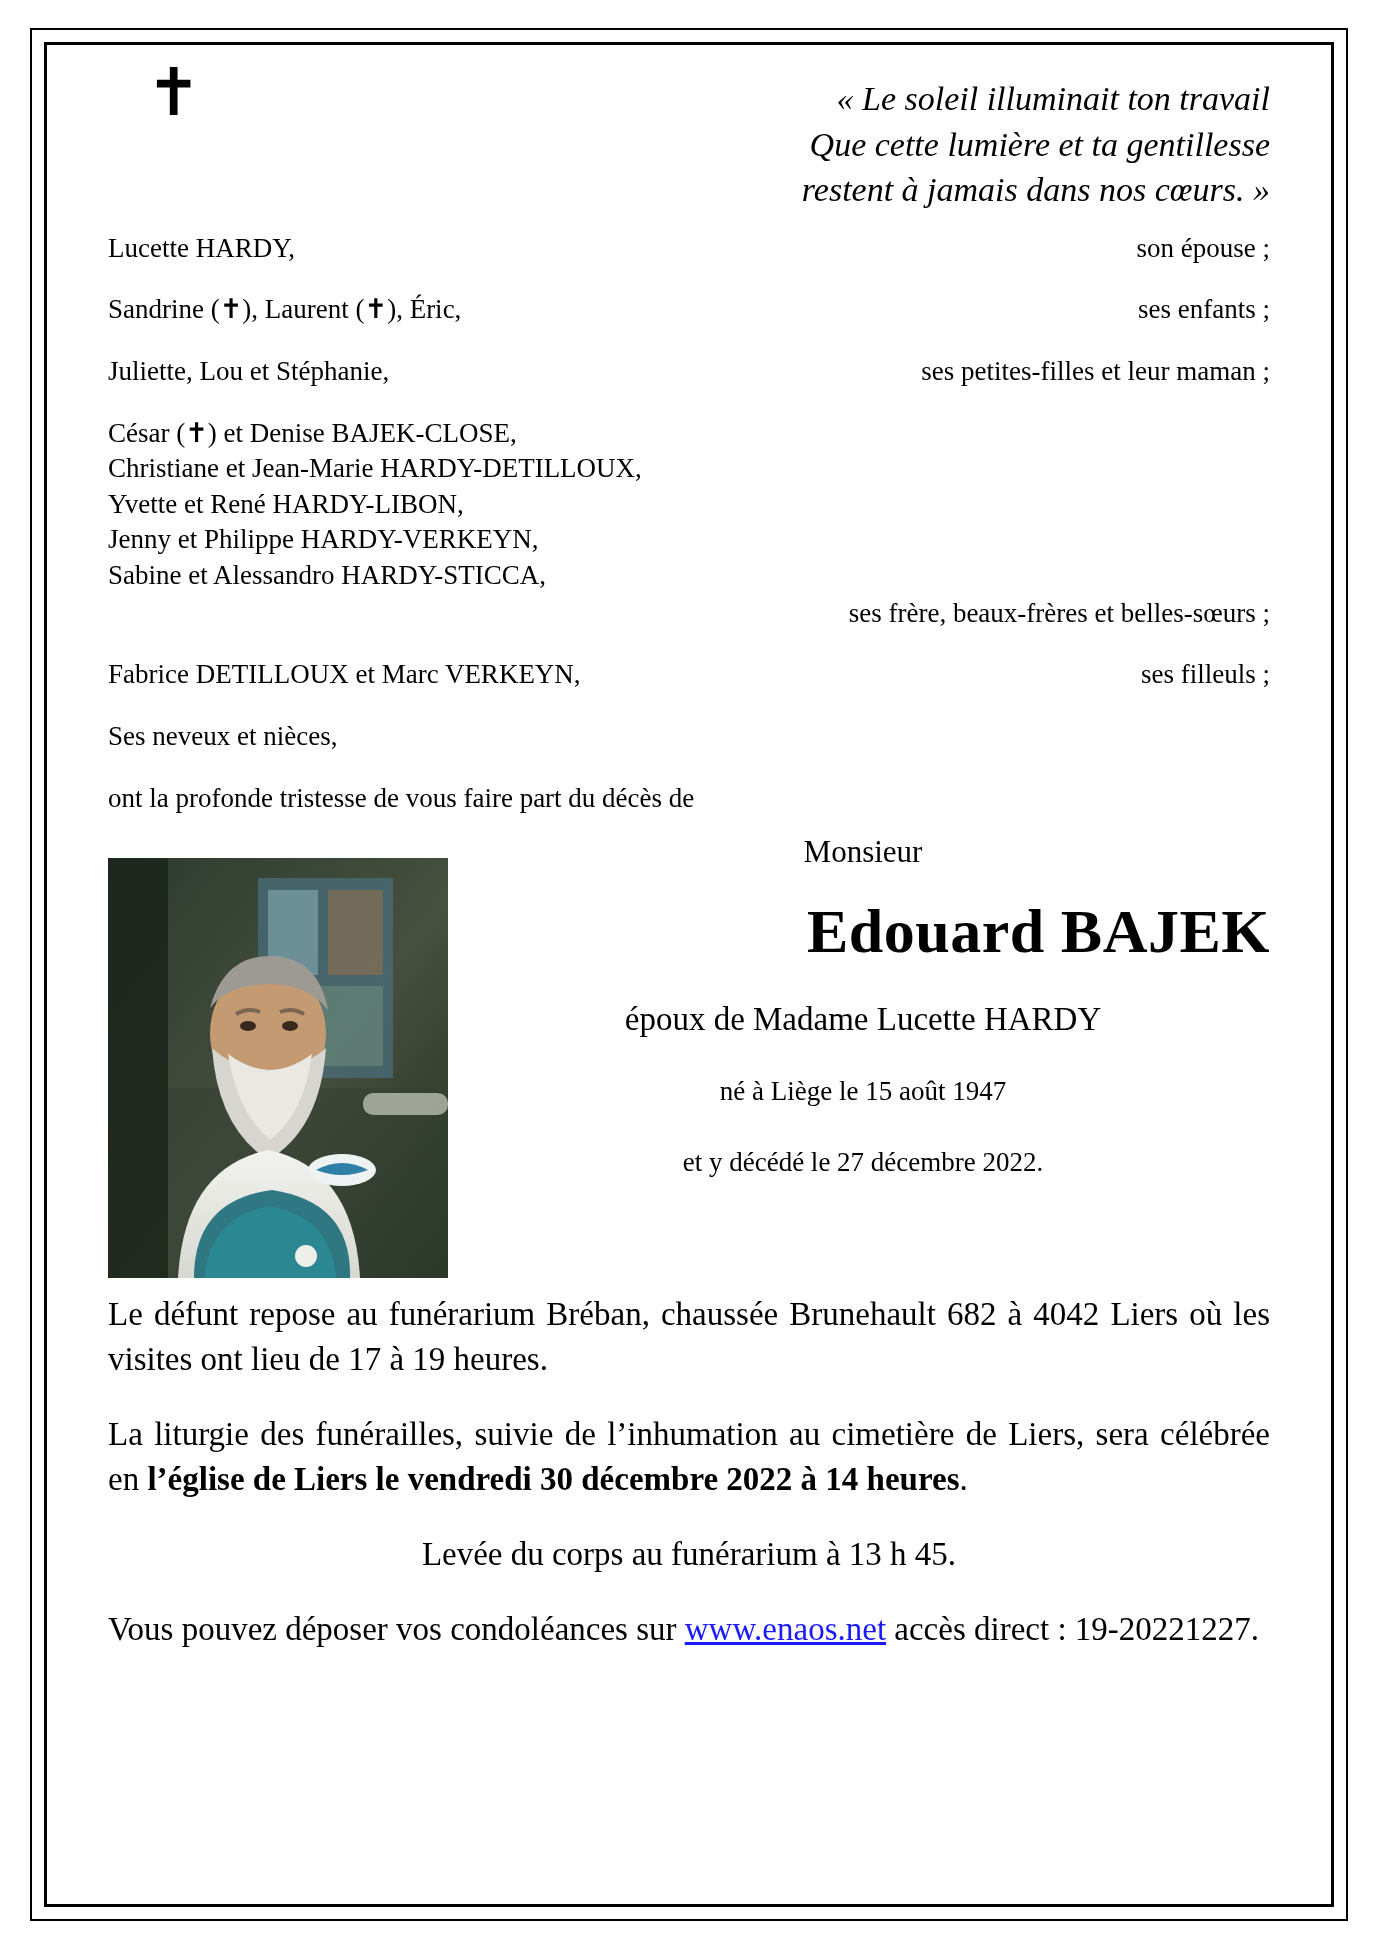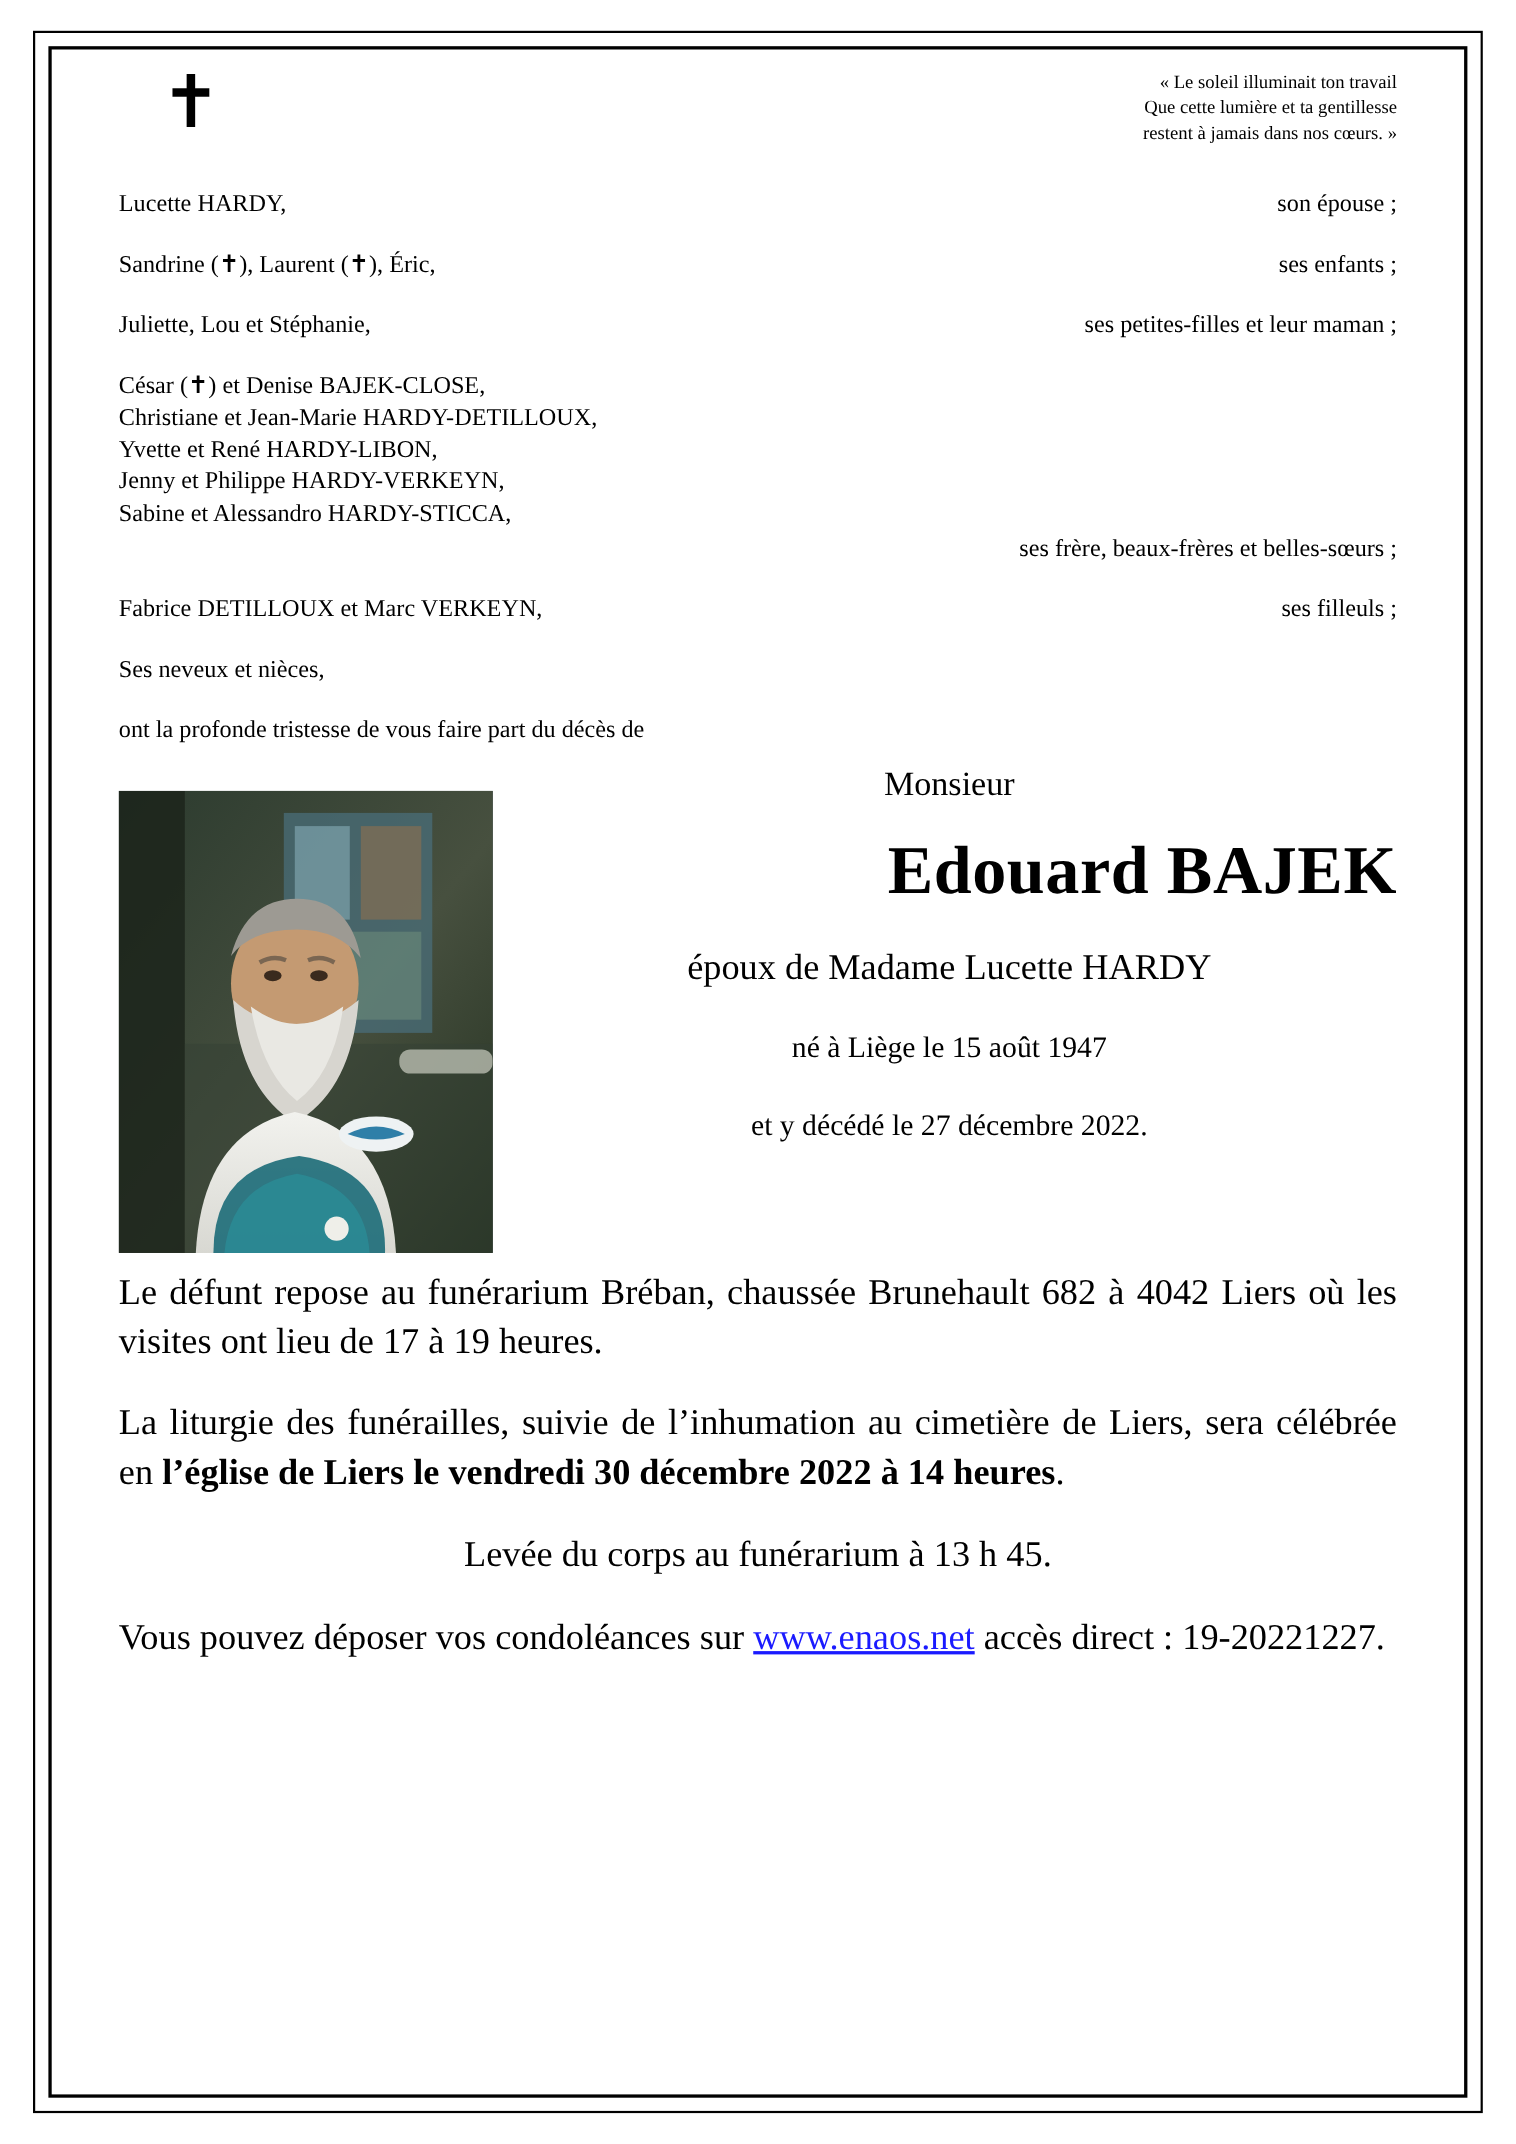--- a/index.html
+++ b/index.html
@@ -61,32 +61,33 @@
   }
   .cross {
     font-family: "DejaVu Sans", sans-serif;
     font-size: 66px;
     line-height: 0.95;
     font-weight: bold;
     margin-left: 38px;
     margin-top: 4px;
   }
   .epigraph {
-    font-size: 17px;
+    font-style: italic;
+    font-size: 34px;
     line-height: 1.34;
     text-align: right;
     width: 640px;
-    margin-top: 6px;
+    margin-top: 18px;
   }
   .epigraph div { white-space: nowrap; }
 
   
   .relations {
-    margin-top: 38px;
-    font-size: 22px;
+    margin-top: 18px;
+    font-size: 27px;
     line-height: 1.32;
   }
   .rel-row {
     display: flex;
     justify-content: space-between;
     align-items: baseline;
     margin-bottom: 26px;
   }
   .rel-left { text-align: left; }
   .rel-right { text-align: left; white-space: nowrap; }

